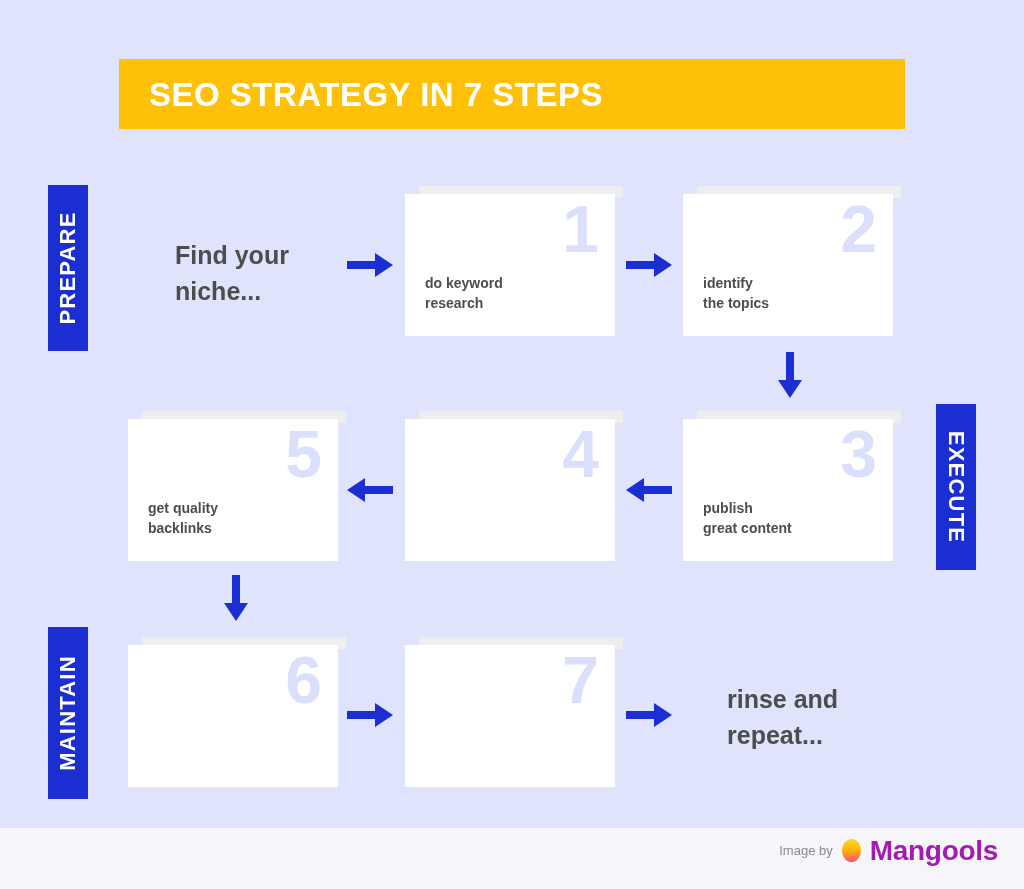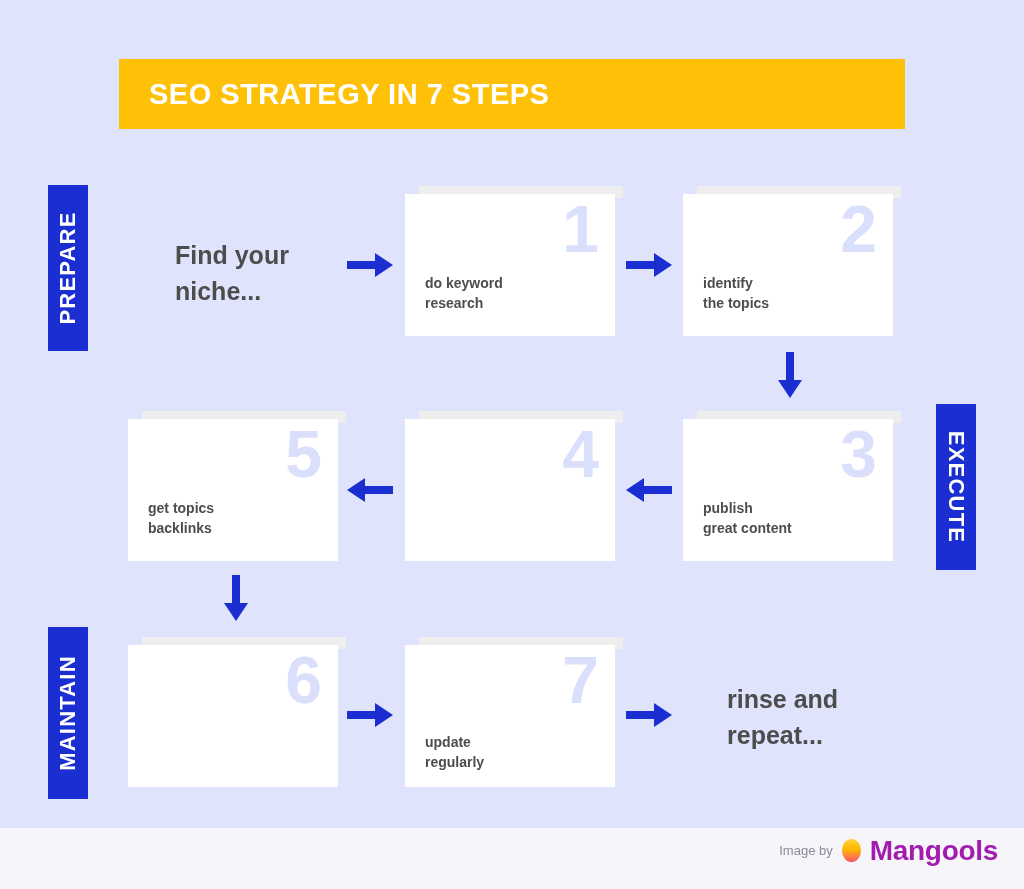--- a/index.html
+++ b/index.html
@@ -40,21 +40,21 @@
     top: 59px;
     width: 786px;
     height: 70px;
     background: #ffc107;
     display: flex;
     align-items: center;
     padding-left: 30px;
   }
   #title-text {
     color: #ffffff;
-    font-size: 29px;
+    font-size: 33px;
     font-weight: bold;
     letter-spacing: 0.5px;
     line-height: 1;
     font-family: "Liberation Sans", sans-serif;
     white-space: nowrap;
   }
 
   
   .phase-bar {
     position: absolute;
@@ -242,38 +242,36 @@
       <div class="card-strip"></div>
       <div class="card-body">
         <span class="card-number">4</span>
       </div>
     </div>
 
     <div class="card" id="card-5">
       <div class="card-strip"></div>
       <div class="card-body">
         <span class="card-number">5</span>
-        <span class="card-text">get topics
+        <span class="card-text">get quality
 backlinks</span>
       </div>
     </div>
 
     <div class="card low" id="card-6">
       <div class="card-strip"></div>
       <div class="card-body">
         <span class="card-number">6</span>
       </div>
     </div>
 
     <div class="card low" id="card-7">
       <div class="card-strip"></div>
       <div class="card-body">
         <span class="card-number">7</span>
-        <span class="card-text">update
-regularly</span>
       </div>
     </div>
 
     <div class="side-text" id="text-end">rinse and
 repeat...</div>
 
     <div class="arrow" id="arrow-start-1">
       <svg width="46" height="30" viewBox="0 0 46 30">
           <path d="M0 11 H28 V3 L46 15 L28 27 V19 H0 Z" fill="#1a2ed1"></path>
         </svg>

